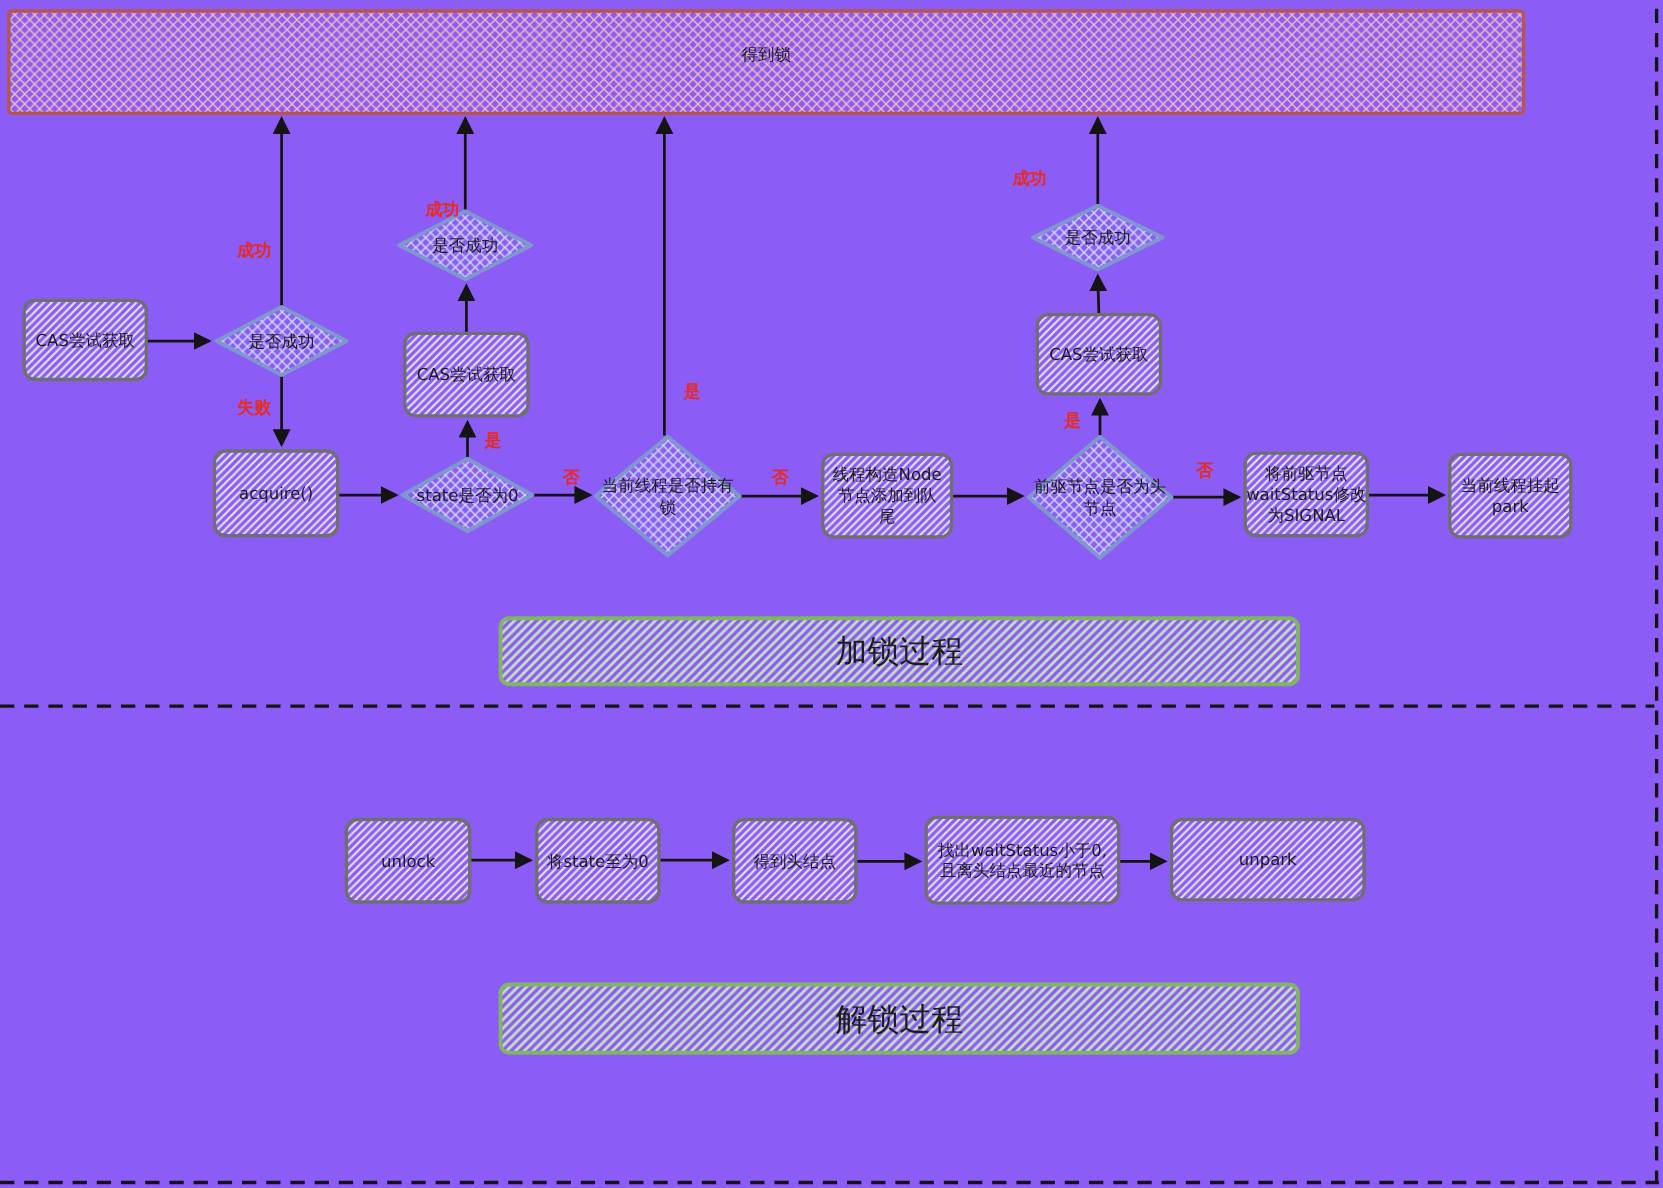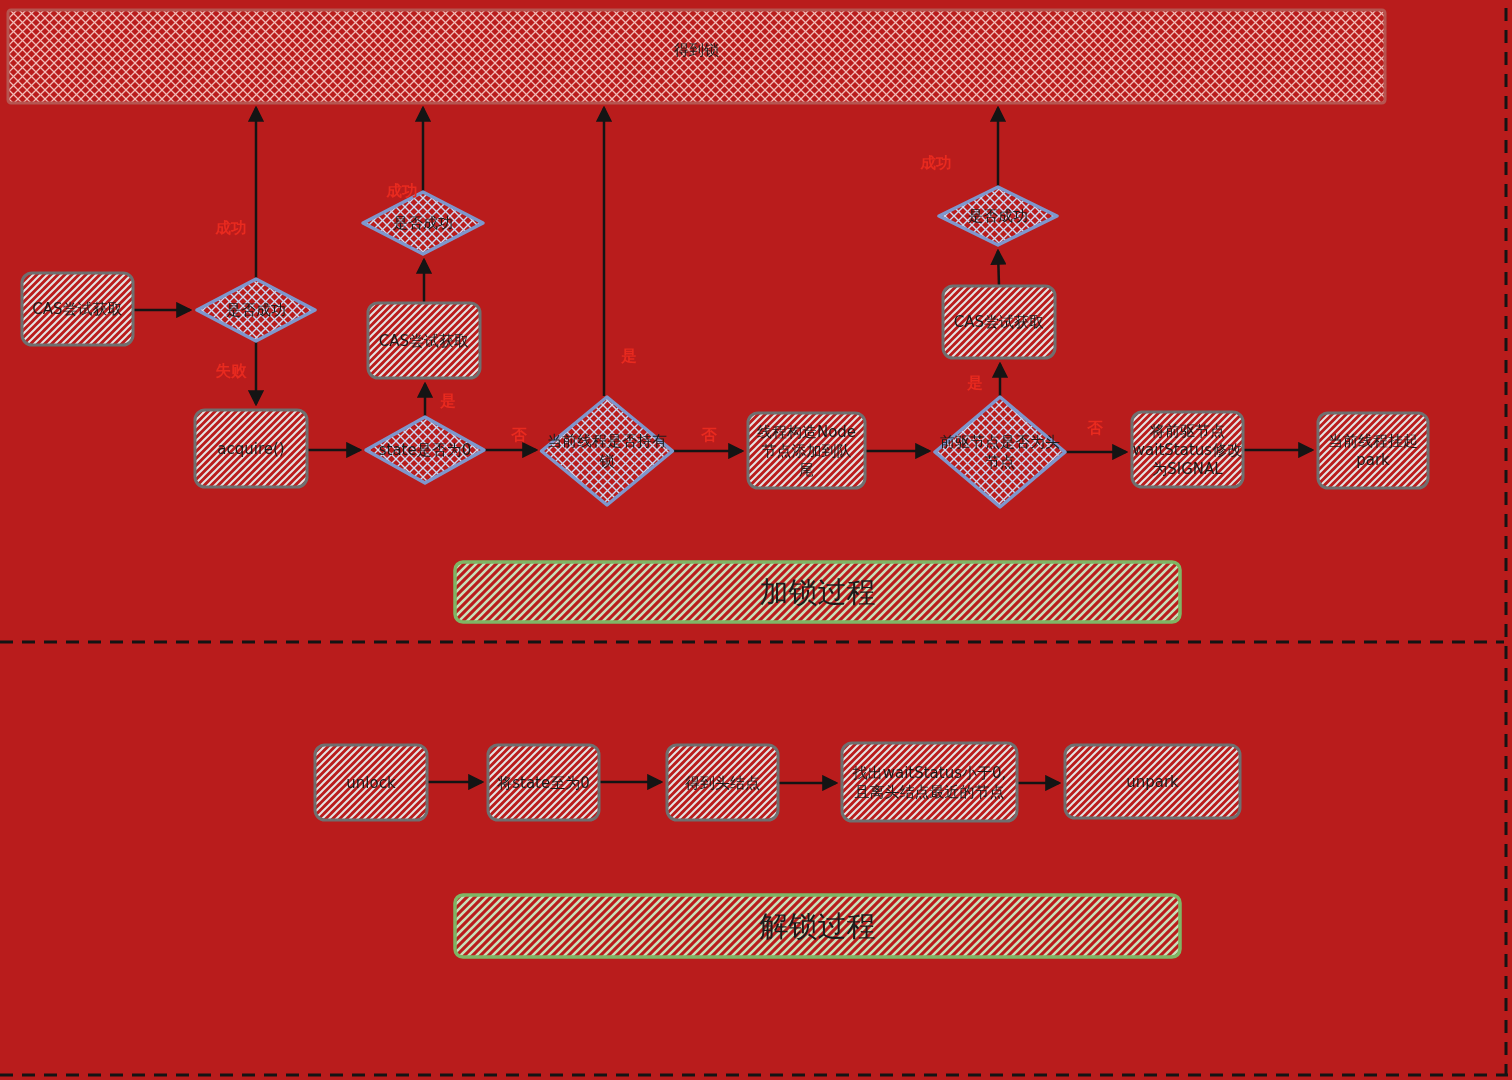--- a/index.html
+++ b/index.html
@@ -1,17 +1,17 @@
 <!DOCTYPE html>
 <html><head>
 <meta charset="utf-8">
 <style>
   html,body{margin:0;padding:0;background:#ffffff;}
   body{font-family:"DejaVu Sans","Liberation Sans",sans-serif;}
-  #stage{position:relative;width:1512px;height:1080px;background:#b91c1c;overflow:hidden;}
+  #stage{position:relative;width:1512px;height:1080px;background:#8b5cf6;overflow:hidden;}
   svg{display:block;}
   text{font-family:"DejaVu Sans","Liberation Sans",sans-serif;}
 </style>
 </head>
 <body>
 
 <div id="stage">
     <svg viewBox="0 0 1512 1080" width="1512" height="1080">
       <defs>
         <marker id="arr" viewBox="0 0 10 10" refX="8.5" refY="5" markerWidth="6.5" markerHeight="6.5" orient="auto-start-reverse">

